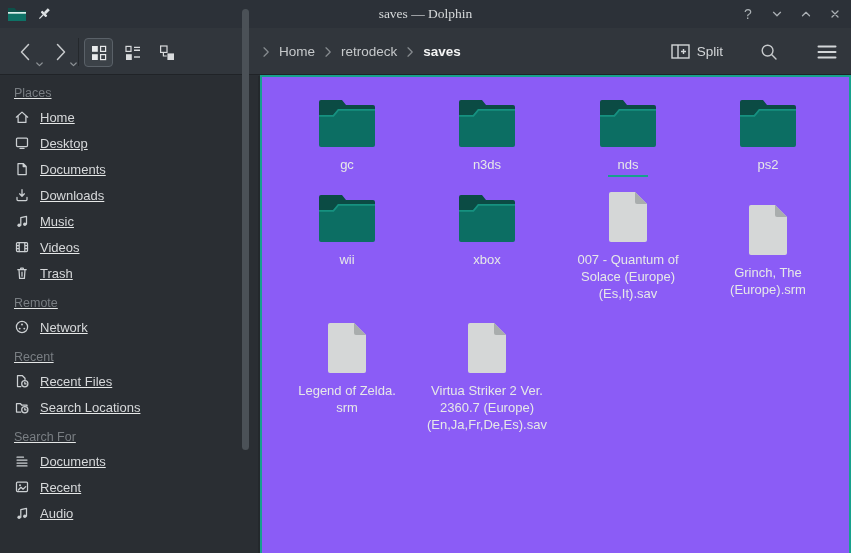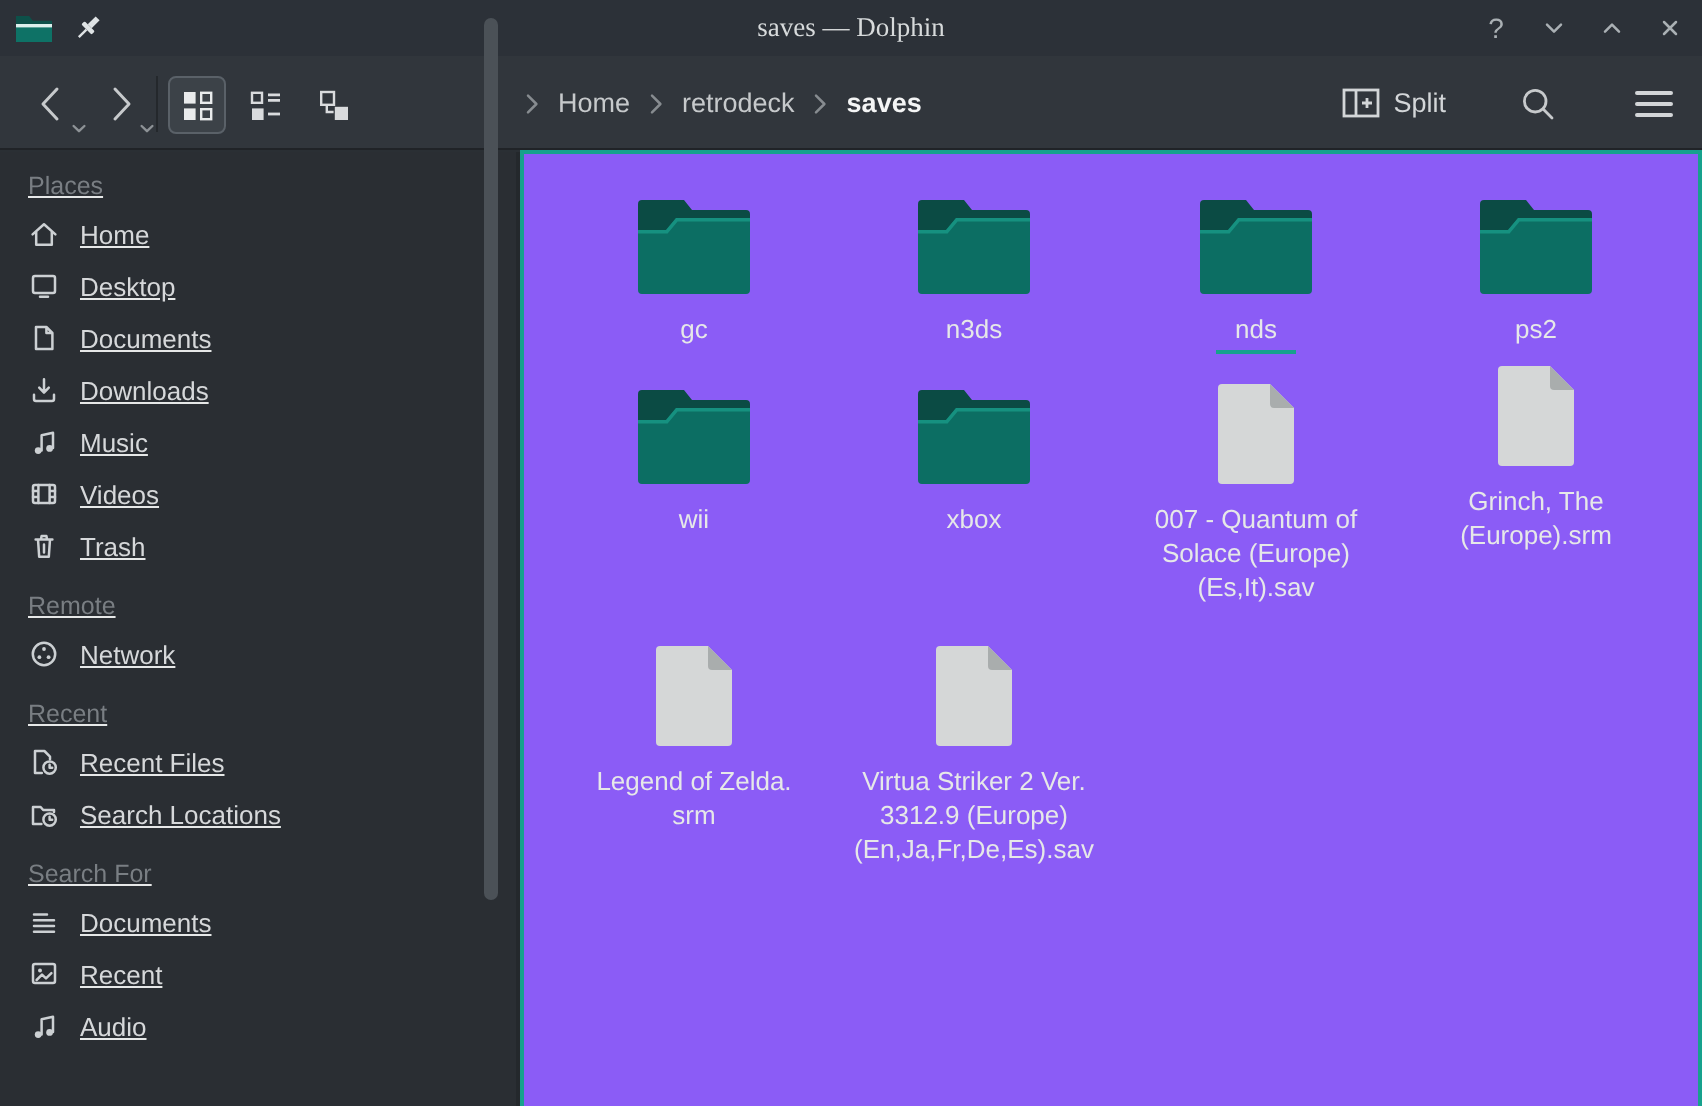--- a/index.html
+++ b/index.html
@@ -409,21 +409,21 @@
             <path d="M0 2 a2 2 0 0 1 2 -2 H26 L38 12 V48 a2 2 0 0 1 -2 2 H2 a2 2 0 0 1 -2 -2 z" fill="#d5d7d7"></path>
             <path d="M26 0 L38 12 H28 a2 2 0 0 1 -2 -2 z" fill="#a9adad"></path>
           </svg>
       </div>
       <div class="item-label">
           <span>007 - Quantum of</span>
           <span>Solace (Europe)</span>
           <span>(Es,It).sav</span>
         </div>
     </div>
-    <div class="grid-item" style="left:436px; top:106px">
+    <div class="grid-item" style="left:436px; top:128px">
       <div class="icon-wrap">
         <svg width="38" height="50" viewBox="0 0 38 50">
             <path d="M0 2 a2 2 0 0 1 2 -2 H26 L38 12 V48 a2 2 0 0 1 -2 2 H2 a2 2 0 0 1 -2 -2 z" fill="#d5d7d7"></path>
             <path d="M26 0 L38 12 H28 a2 2 0 0 1 -2 -2 z" fill="#a9adad"></path>
           </svg>
       </div>
       <div class="item-label">
           <span>Grinch, The</span>
           <span>(Europe).srm</span>
         </div>
@@ -443,19 +443,19 @@
     </div>
     <div class="grid-item" style="left:155px; top:246px">
       <div class="icon-wrap">
         <svg width="38" height="50" viewBox="0 0 38 50">
             <path d="M0 2 a2 2 0 0 1 2 -2 H26 L38 12 V48 a2 2 0 0 1 -2 2 H2 a2 2 0 0 1 -2 -2 z" fill="#d5d7d7"></path>
             <path d="M26 0 L38 12 H28 a2 2 0 0 1 -2 -2 z" fill="#a9adad"></path>
           </svg>
       </div>
       <div class="item-label">
           <span>Virtua Striker 2 Ver.</span>
-          <span>3312.9 (Europe)</span>
+          <span>2360.7 (Europe)</span>
           <span>(En,Ja,Fr,De,Es).sav</span>
         </div>
     </div>
 
   </div>
 </div>
 
 </body></html>

